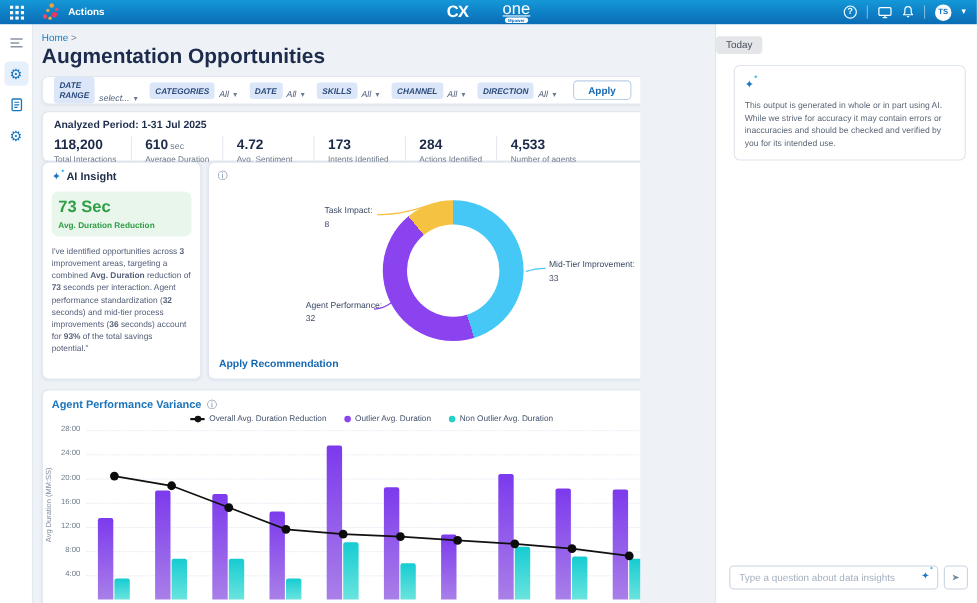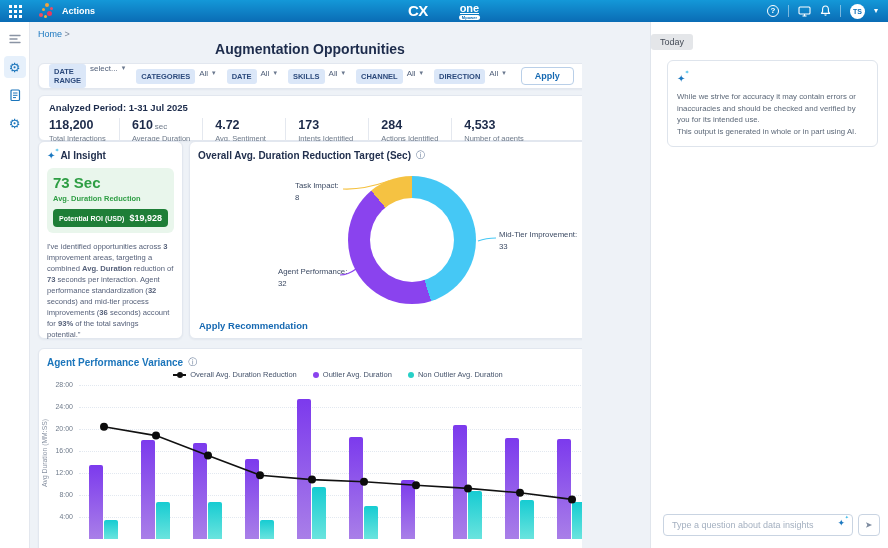--- a/index.html
+++ b/index.html
@@ -6,24 +6,24 @@
     font-family:"Liberation Sans","DejaVu Sans",sans-serif;background:#eef2f7;}
   *{box-sizing:border-box;}
 
   
   .topbar{position:absolute;left:0;top:0;width:888px;height:22px;
     background:linear-gradient(180deg,#1498d8,#0a6cb5);display:flex;align-items:center;z-index:30;}
   .grid-cell{width:30px;display:flex;justify-content:center;}
   .actions-logo{position:relative;width:18px;height:16px;margin-left:8px;}
   .actions-logo i{position:absolute;border-radius:50%;}
   .actions-label{color:#fff;font-size:9px;font-weight:bold;margin-left:6px;}
-  .cx-logo{position:absolute;left:50%;top:1px;transform:translateX(-50%);display:flex;align-items:center;color:#fff;gap:31px;}
+  .cx-logo{position:absolute;left:50%;top:1px;transform:translateX(-50%);display:flex;align-items:flex-end;color:#fff;gap:31px;}
   .cx-logo .cx{font-size:15px;font-weight:900;letter-spacing:-.5px;line-height:20px;}
   .cx-logo .right{display:flex;flex-direction:column;align-items:center;margin-top:2px;}
-  .cx-logo .one{font-size:11px;font-weight:700;line-height:8px;border-bottom:1.5px solid #fff;padding-bottom:1px;}
+  .cx-logo .one{font-size:15px;font-weight:400;line-height:8px;border-bottom:1.5px solid #fff;padding-bottom:1px;}
   .cx-badge{margin-top:1px;background:#fff;color:#0a6cb5;font-size:4px;font-weight:bold;
     border-radius:3px;padding:0 3px;line-height:5px;}
   .top-right{margin-left:auto;display:flex;align-items:center;gap:9px;padding-right:10px;}
   .tb-divider{width:1px;height:12px;background:rgba(255,255,255,.45);}
   .help-circle{width:12px;height:12px;border:1.1px solid #fff;border-radius:50%;
     color:#fff;font-size:8px;font-weight:bold;display:flex;align-items:center;justify-content:center;line-height:1;}
   .avatar{width:15px;height:15px;border-radius:50%;background:#fff;color:#0a6cb5;
     font-size:7px;font-weight:bold;display:flex;align-items:center;justify-content:center;}
   .chev{color:#fff;font-size:8px;line-height:1;}
 
@@ -33,24 +33,24 @@
   .side-ic{width:22px;height:22px;display:flex;align-items:center;justify-content:center;border-radius:4px;cursor:pointer;}
   .side-ic.active{background:#e6f0fb;}
   .gear-glyph{font-size:13px;color:#1b75bb;line-height:1;}
 
   
   .main{position:absolute;left:30px;top:22px;width:552px;bottom:0;background:#eef2f7;overflow:hidden;}
   .card{background:#fff;border:1px solid #e2e7ef;border-radius:6px;box-shadow:0 1px 2px rgba(16,40,80,.05);}
   .breadcrumb{margin:7px 0 0 8px;font-size:9px;}
   .breadcrumb .home{color:#1b78c0;}
   .breadcrumb .sep{color:#7a879a;}
-  .page-title{margin:2px 0 6px 8px;font-size:14px;font-weight:bold;color:#1d2c4c;text-align:center;}
+  .page-title{margin:2px 0 6px 8px;font-size:19px;font-weight:bold;color:#1d2c4c;}
 
   .filter-card{margin-left:8px;width:600px;height:26px;display:flex;align-items:center;padding:0 10px;gap:11px;}
-  .chip{display:flex;align-items:flex-start;gap:4px;cursor:pointer;}
+  .chip{display:flex;align-items:flex-end;gap:4px;cursor:pointer;font-style:italic;}
   .chip .lbl{background:#dbe7f8;color:#2c4a7c;font-size:7.5px;font-weight:bold;padding:3px 5px;border-radius:3px;}
   .chip .val{color:#51607a;font-size:8px;}
   .chip .caret{color:#6a788e;font-size:7px;}
   .apply-btn{border:1px solid #b9cfe8;background:#fff;color:#1669b2;font-weight:bold;font-size:9px;
     border-radius:4px;padding:3px 13px;cursor:pointer;margin-left:4px;}
   .clear-link{color:#1669b2;font-weight:bold;font-size:15px;cursor:pointer;margin-left:16px;}
 
   .analyzed-card{margin:6px 0 0 8px;width:600px;height:46px;padding:6px 10px;}
   .analyzed-title{font-size:9.5px;font-weight:bold;color:#1d2c4c;}
   .stats-row{display:flex;margin-top:5px;align-items:flex-start;}
@@ -289,31 +289,26 @@
   <div class="cards-row">
 
     <div class="ai-card card">
       <div class="ai-head">
         <i class="sparkle" style="font-size:10px">✦</i>
         <span>AI Insight</span>
       </div>
       <div class="green-panel">
         <div class="green-big">73 Sec</div>
         <div class="green-sub">Avg. Duration Reduction</div>
-        <div class="roi-bar">
-          <span class="rl">Potential ROI (USD)</span>
-          <span class="rv">$19,928</span>
-        </div>
       </div>
       <div class="ai-text" id="ai-text"><span>I've identified opportunities across </span><b>3</b><span> improvement areas, targeting a combined </span><b>Avg. Duration</b><span> reduction of </span><b>73</b><span> seconds per interaction. Agent performance standardization (</span><b>32</b><span> seconds) and mid-tier process improvements (</span><b>36</b><span> seconds) account for </span><b>93%</b><span> of the total savings potential."</span></div>
     </div>
 
     <div class="donut-card card">
       <div class="chart-title-row">
-        <span class="chart-title">Overall Avg. Duration Reduction Target (Sec)</span>
         <span class="info-ic">ⓘ</span>
       </div>
       <span class="expand-ic">
         <svg width="11" height="11" viewBox="0 0 12 12">
           <g stroke="#1b78c0" stroke-width="1.2" fill="none" stroke-linecap="round">
             <path d="M7.5 1.5 H10.5 V4.5"></path>
               <path d="M10.5 1.5 L7.2 4.8"></path>
             <path d="M4.5 10.5 H1.5 V7.5"></path>
               <path d="M1.5 10.5 L4.8 7.2"></path>
           </g>
@@ -431,22 +426,22 @@
   </div>
 </div>
 
 <div class="rightpanel">
   <div class="today-wrap">
     <span class="today-chip">Today</span>
   </div>
   <div class="disclaimer">
     <i class="sparkle">✦</i>
     <div class="disc-text">
+      <div>This output is generated in whole or in part using AI.</div>
       <div>While we strive for accuracy it may contain errors or inaccuracies and should be checked and verified by you for its intended use.</div>
-      <div>This output is generated in whole or in part using AI.</div>
     </div>
   </div>
   <div class="chat-row">
     <span class="chat-box">
       <input class="chat-input" placeholder="Type a question about data insights" style="">
       <i class="sparkle chat-sparkle">✦</i>
     </span>
     <button class="send-btn">
       <svg width="12" height="12" viewBox="0 0 13 12">
         <path d="M1.5 1.5 L11.5 6 L1.5 10.5 L3.8 6 Z" fill="#7e8ca0"></path>

